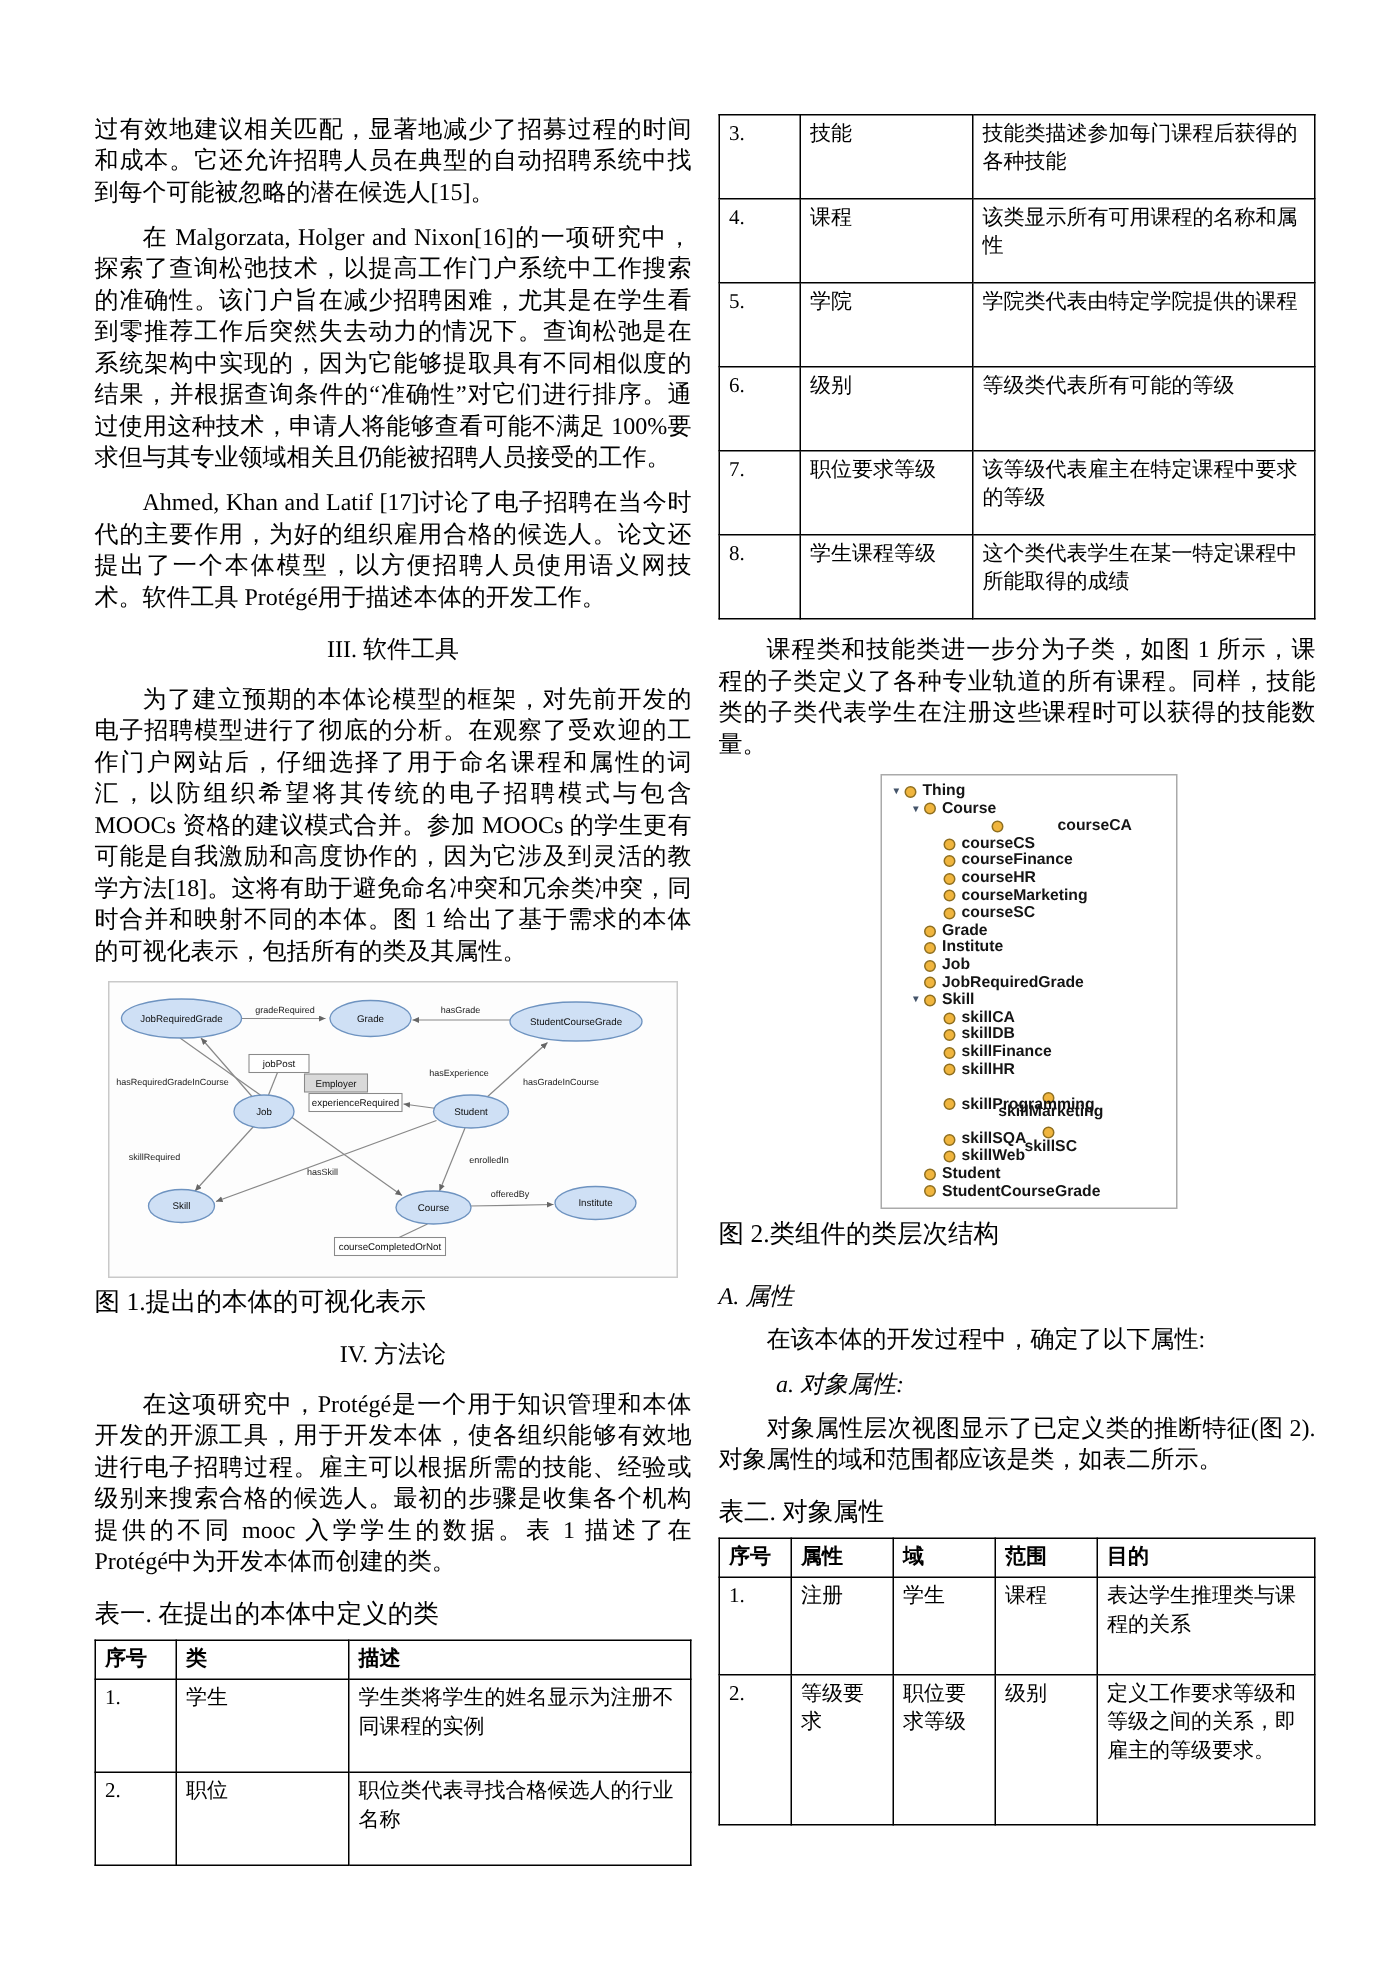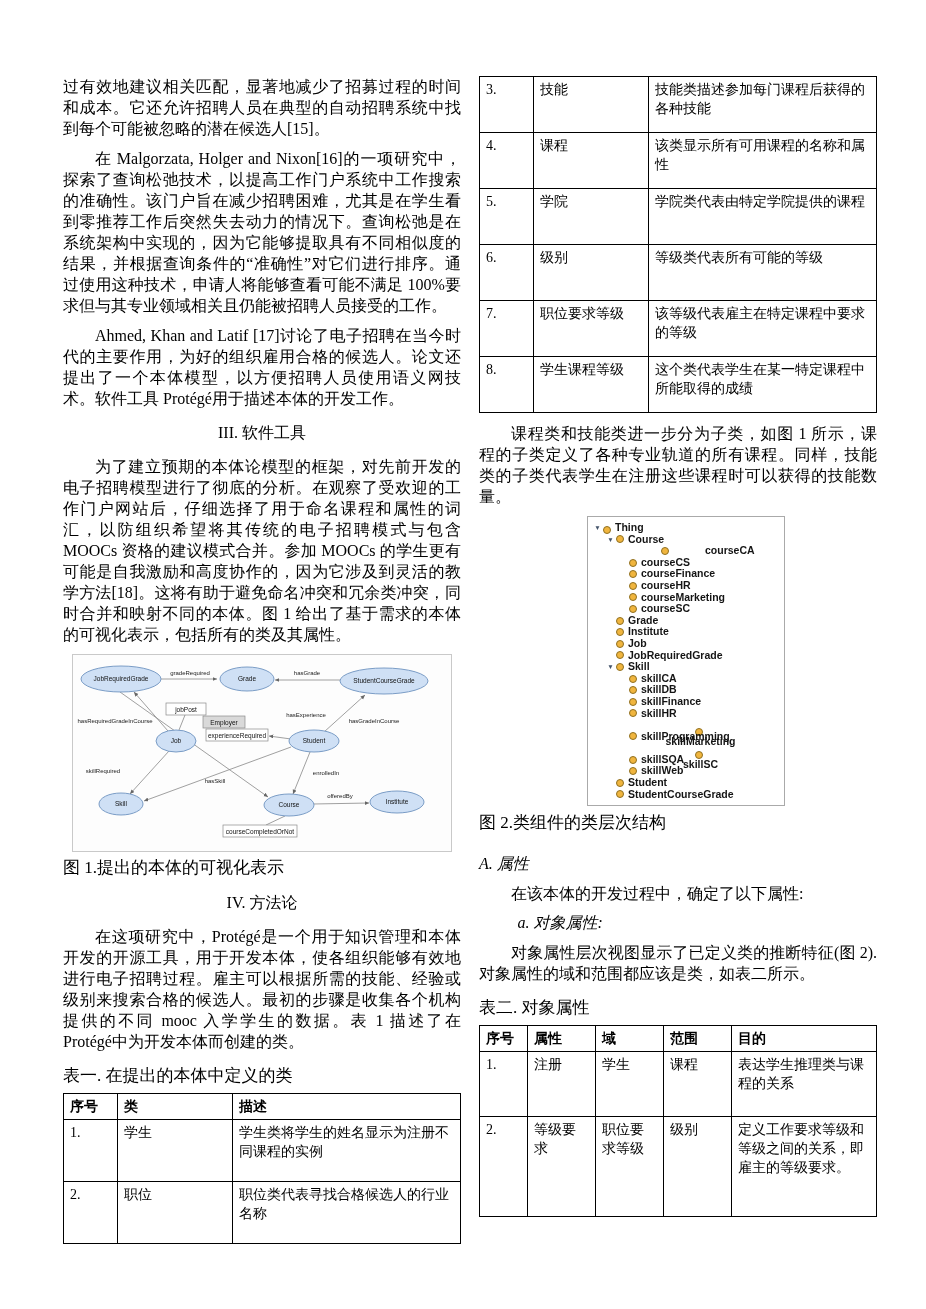--- a/index.html
+++ b/index.html
@@ -207,21 +207,21 @@
         <td>学生课程等级</td>
         <td>这个类代表学生在某一特定课程中所能取得的成绩</td>
       </tr>
     </tbody>
       </table>
 
     <p class="body ind" style="margin-top:10px">课程类和技能类进一步分为子类，如图 1 所示，课程的子类定义了各种专业轨道的所有课程。同样，技能类的子类代表学生在注册这些课程时可以获得的技能数量。</p>
 
     <div class="fig2wrap">
       <div>
-          <div class="trow" style="padding-left: 3px; align-items: flex-end;">
+          <div class="trow" style="padding-left: 3px;">
             <span class="exp">▼</span>
             <span class="dot"></span>
             <span class="tlabel">Thing</span>
           </div>
           <div class="trow" style="padding-left: 16px;">
             <span class="exp">▼</span>
             <span class="dot"></span>
             <span class="tlabel">Course</span>
           </div>
           <div class="trow" style="padding-left: 29px; gap: 32px;">

